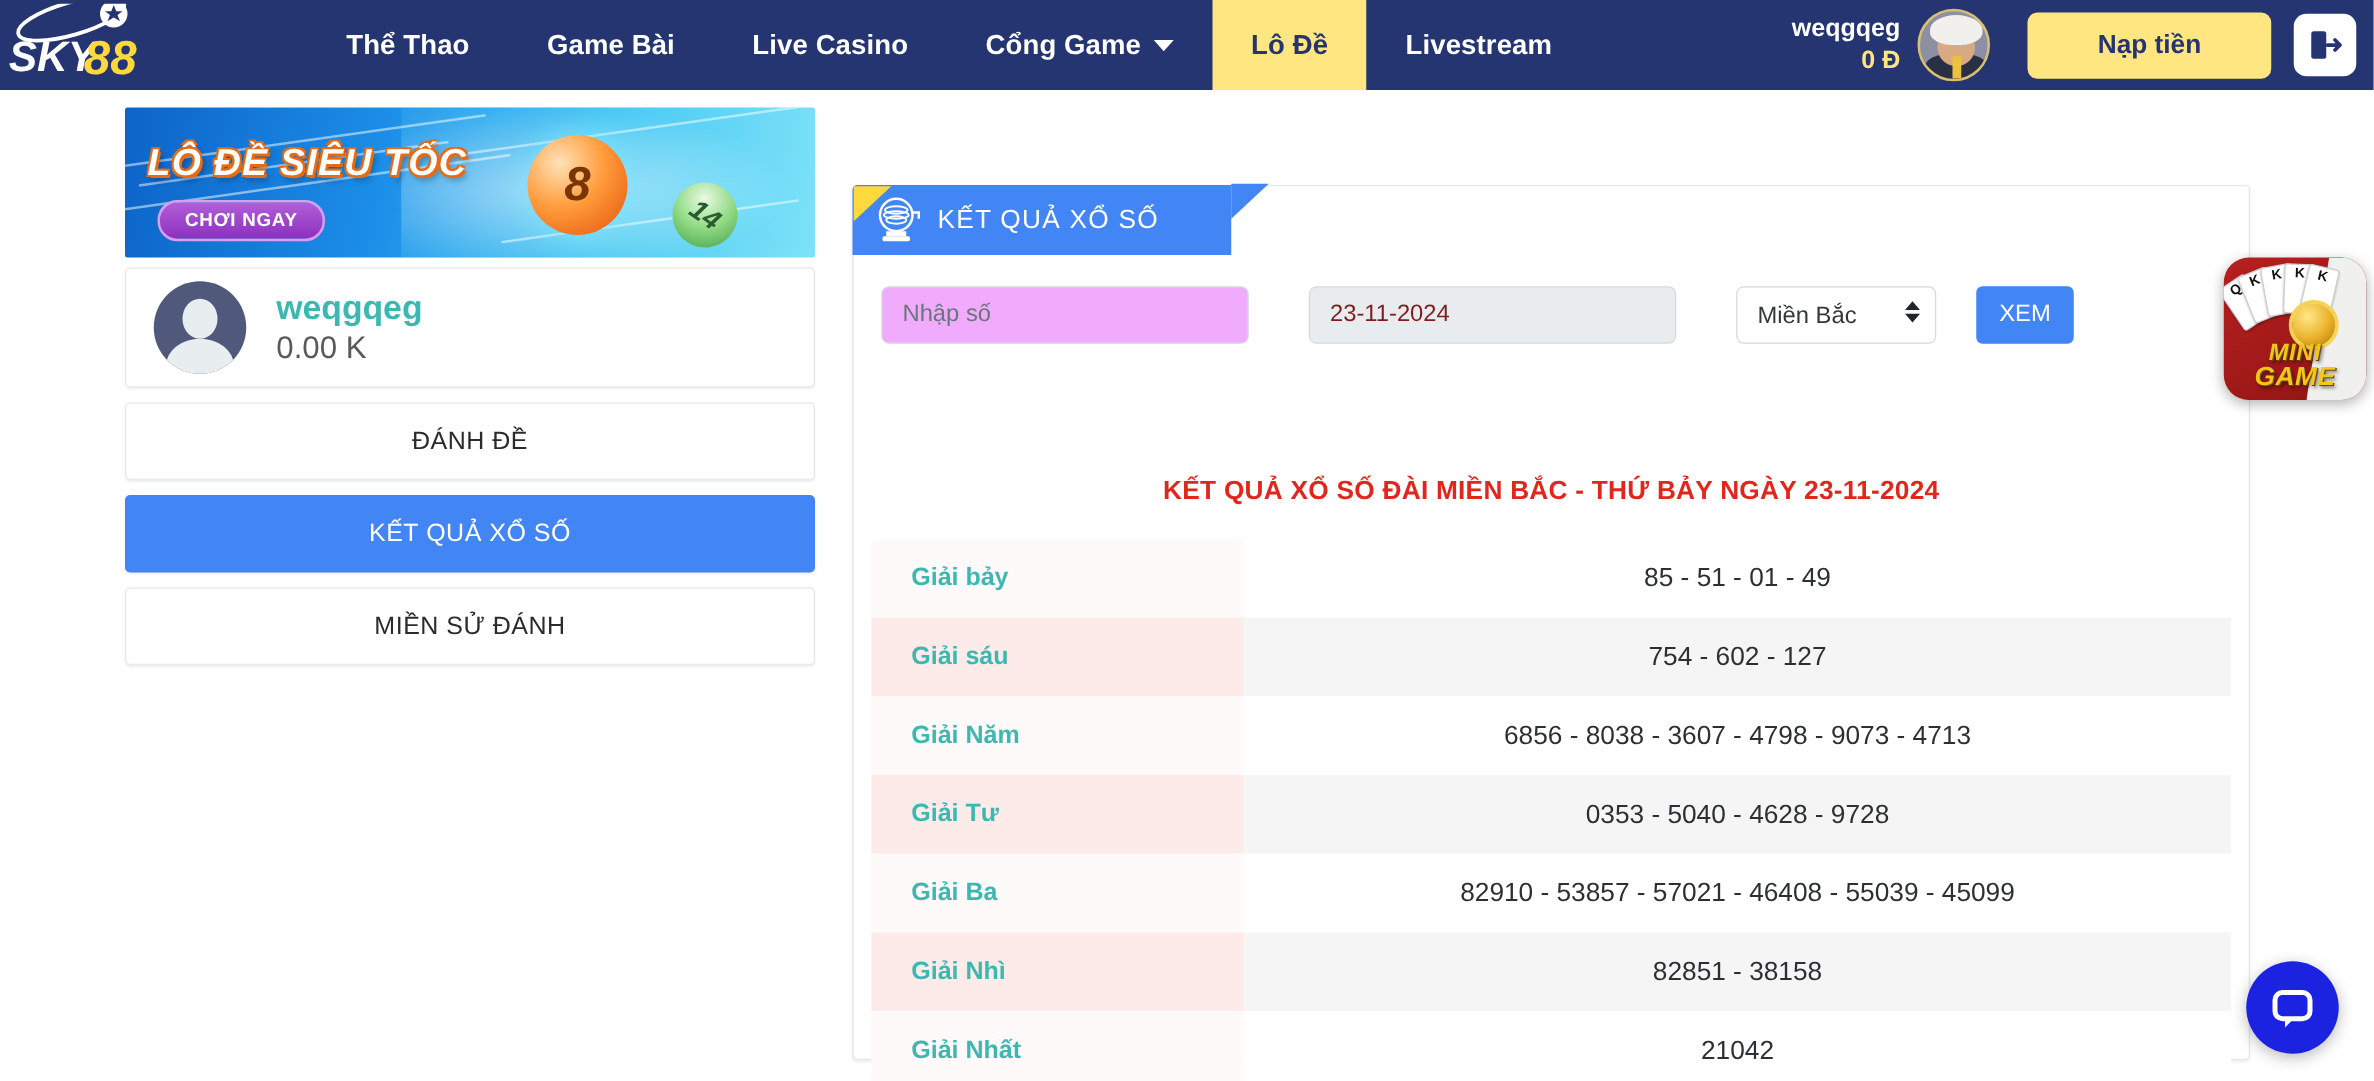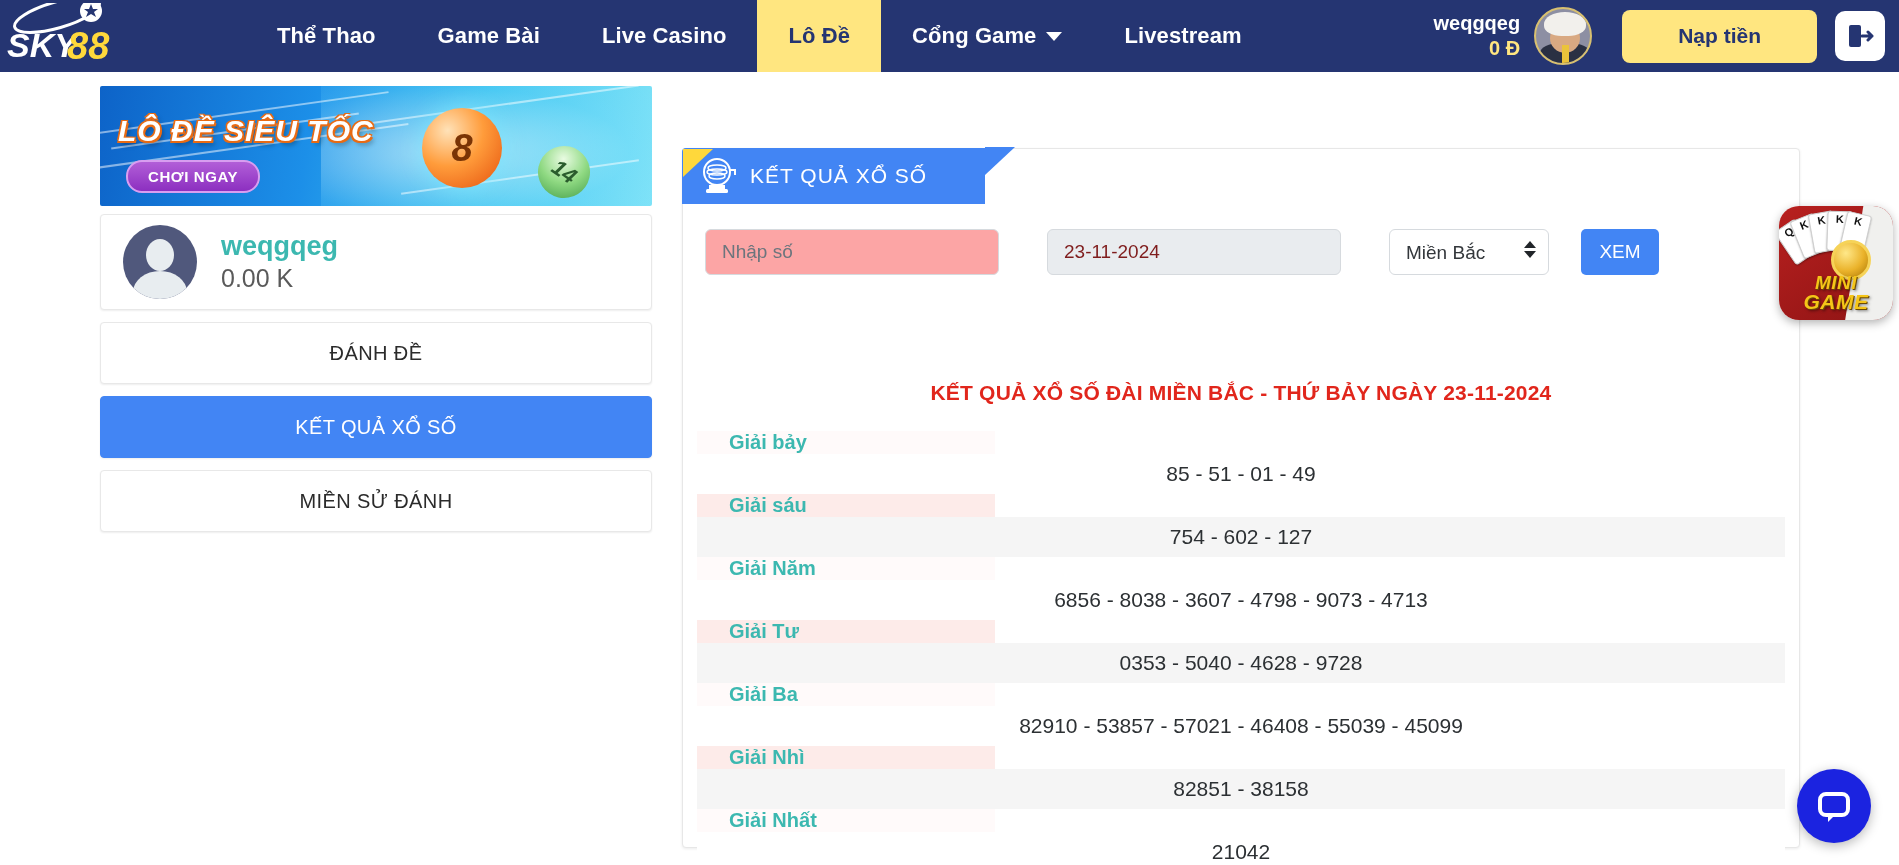--- a/index.html
+++ b/index.html
@@ -282,21 +282,21 @@
     display: flex; align-items: center;
     gap: 0;
   }
   .inp-num {
     width: 294px; height: 46px;
     border: 1px solid #d6dade;
     border-radius: 6px;
     padding: 0 16px;
     font-size: 19px;
     color: #33373b;
-    background: #fca5a5;
+    background: #f0abfc;
     outline: none;
     font-family: "Liberation Sans", sans-serif;
   }
   .inp-num::placeholder { color: #6c757d; }
   .inp-date {
     margin-left: 48px;
     width: 294px; height: 46px;
     border: 1px solid #d6dade;
     border-radius: 6px;
     padding: 0 16px;
@@ -358,21 +358,20 @@
   }
 
   .table {
     position: absolute;
     left: 14px; right: 14px; top: 282px;
   }
   .row {
     display: flex;
     height: 63px;
     align-items: stretch;
-    flex-direction: column;
   }
   .cell-label {
     width: 298px;
     display: flex; align-items: center;
     padding-left: 32px;
     color: #3cb8b0;
     font-size: 20px;
     font-weight: bold;
   }
   .cell-value {
@@ -462,26 +461,26 @@
   <nav class="nav">
     <div class="nav-item">
       <span>Thể Thao</span>
     </div>
     <div class="nav-item">
       <span>Game Bài</span>
     </div>
     <div class="nav-item">
       <span>Live Casino</span>
     </div>
-    <div class="nav-item active">
-      <span>Lô Đề</span>
-    </div>
     <div class="nav-item">
       <span>Cổng Game</span>
       <span class="caret"></span>
+    </div>
+    <div class="nav-item active">
+      <span>Lô Đề</span>
     </div>
     <div class="nav-item">
       <span>Livestream</span>
     </div>
   </nav>
 
   <div class="header-right">
     <div class="user-meta">
       <div class="user-name">weqgqeg</div>
       <div class="user-balance">0 Đ</div>

